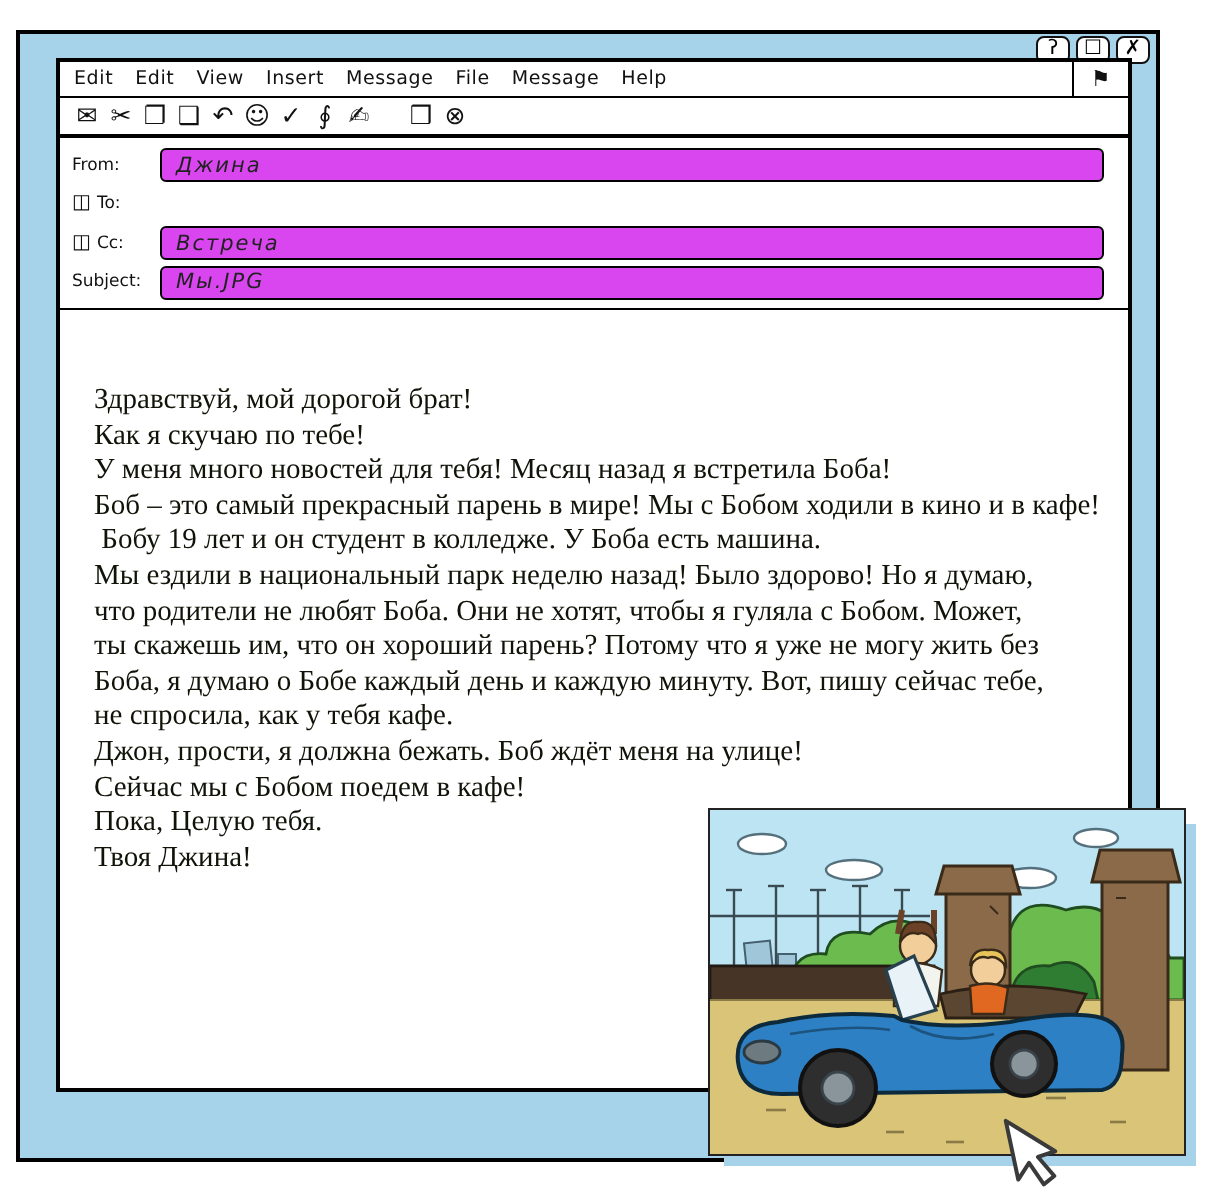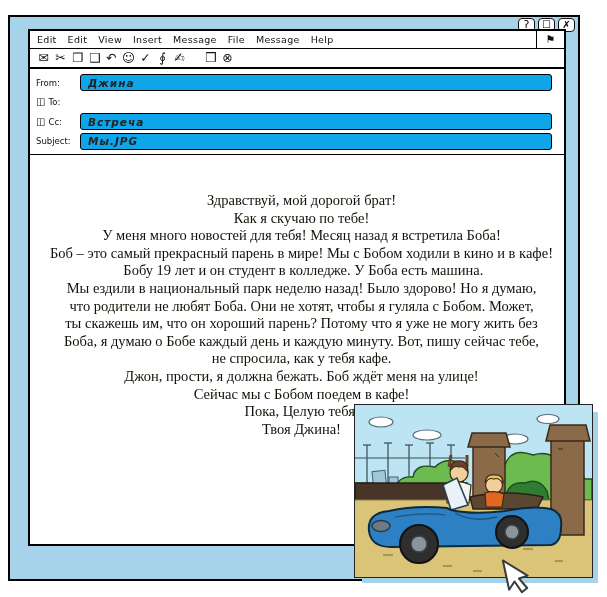--- a/index.html
+++ b/index.html
@@ -43,31 +43,30 @@
   .field-row{display:flex;align-items:center;height:19.5px;}
   .field-label-cell{
     width:44px;font-size:8.5px;color:#111;display:flex;align-items:flex-end;gap:3px;
     flex-shrink:0;
   }
   .book-icon{font-size:10px;line-height:10px;}
   .field-box{
     flex:1;margin-right:6px;height:15px;border:1.6px solid #000;border-radius:3px;
     display:flex;align-items:center;padding:0 7px;
     font-style:italic;font-size:10.5px;letter-spacing:1px;color:#222;
-    background:#0ea5e9;
-    font-weight:bold;
+    background:#d946ef;
   }
   .header-sep{border-bottom:1.6px solid #000;margin-top:3px;}
   
   .body-text{
     padding:37px 8px 0 17px;
     font-family:"Liberation Serif","DejaVu Serif",serif;
     font-size:14.5px;line-height:17.6px;color:#101408;
   }
-  .body-line{white-space:pre-wrap;min-height:17.6px;text-align:center;}
+  .body-line{white-space:pre-wrap;min-height:17.6px;}
   
   .attach-backing{
     position:absolute;left:362px;top:412px;width:236px;height:171px;
     background:#a6d3ea;z-index:5;
   }
   .attach-img{
     position:absolute;left:354px;top:404px;width:237px;height:172px;
     border:1.5px solid #222;box-sizing:content-box;z-index:6;background:#bce4f2;
   }
   .attach-img svg{display:block;}

